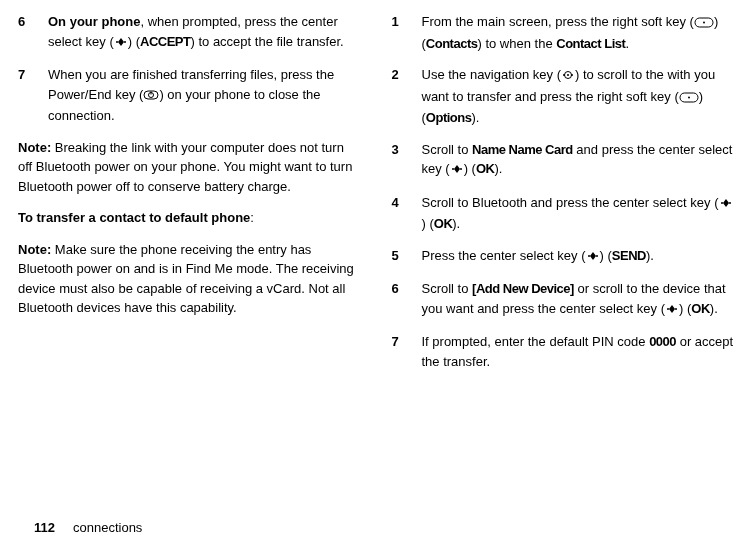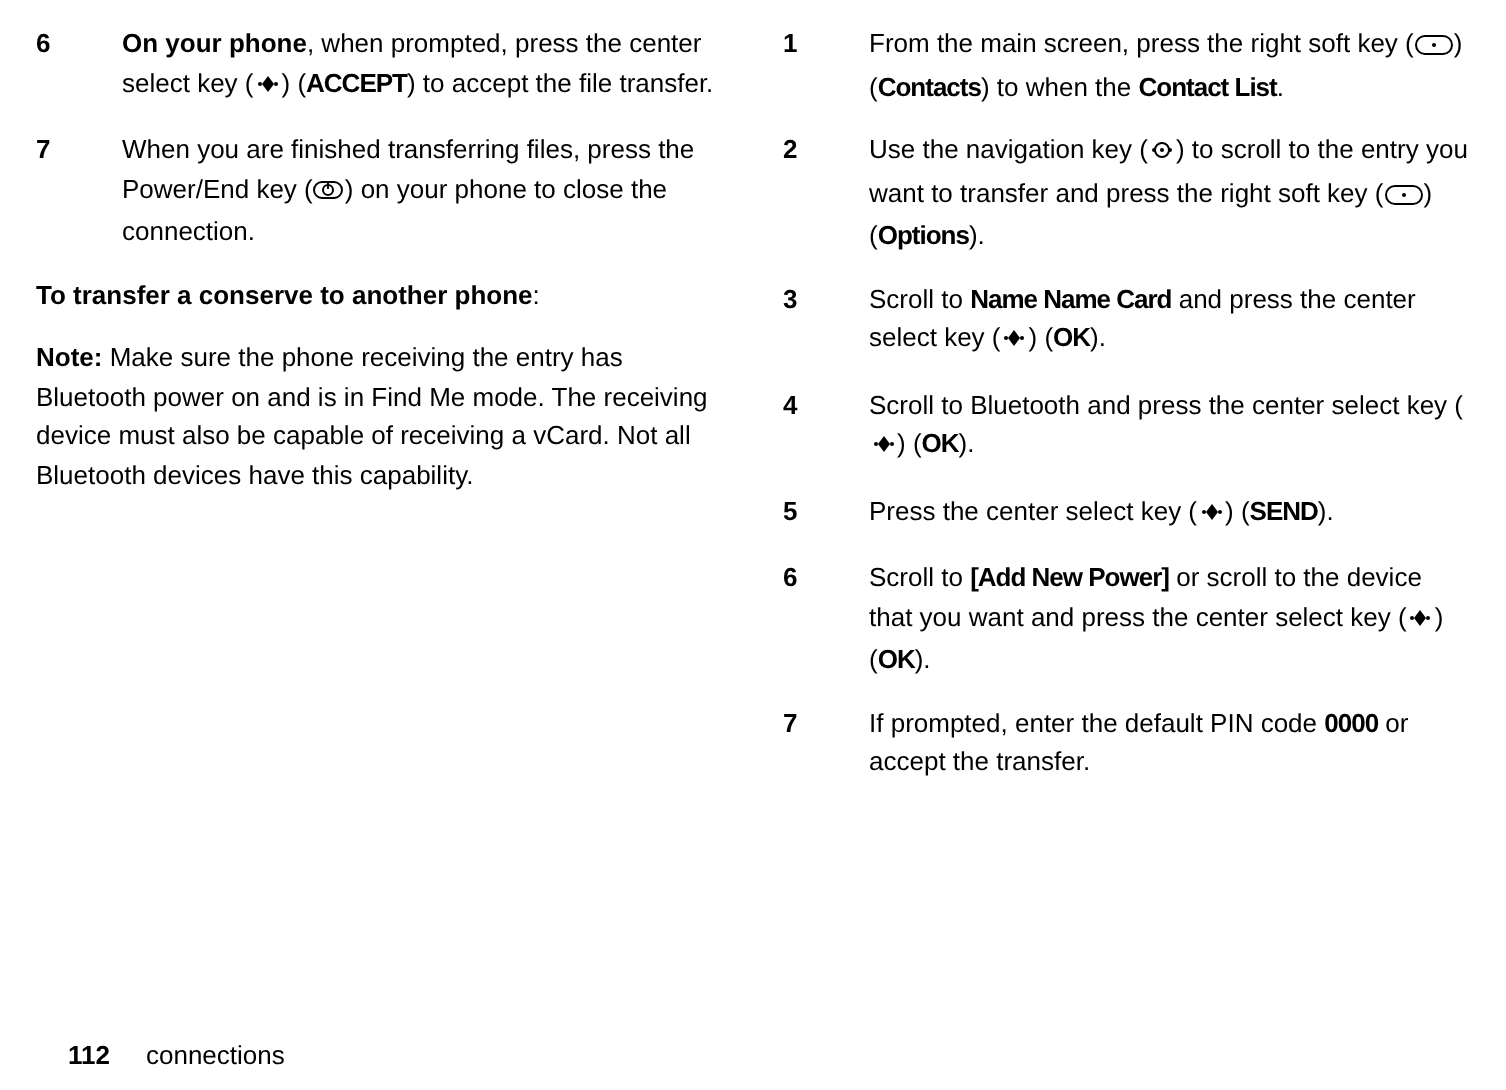--- a/index.html
+++ b/index.html
@@ -24,21 +24,21 @@
   }
   .step {
     display: flex;
     gap: 12px;
     margin-bottom: 12px;
   }
   .stepnum {
     font-weight: bold;
     flex: 0 0 18px;
   }
-  .stepbody { flex: 1; margin-left: 13px; }
+  .stepbody { flex: 1; }
   .para { margin-bottom: 12px; }
   .indented-block { margin-left: 30px; }
   h2.sub {
     font-weight: 300;
     font-size: 19px;
     margin: 8px 0 8px 0;
     letter-spacing: 0.2px;
   }
   .bold { font-weight: bold; }
   .cond { font-family: Arial, Helvetica, sans-serif; font-weight: bold; font-stretch: condensed; letter-spacing: -0.5px; }
@@ -76,25 +76,28 @@
       <div class="stepnum">7</div>
       <div class="stepbody">
         <span>When you are finished transferring files, press the Power/End key (</span><span class="icon"><svg width="16" height="12" viewBox="0 0 16 12">
               <rect x="1" y="2" width="14" height="8" rx="4" fill="none" stroke="#000" stroke-width="1"></rect>
               <circle cx="8" cy="6" r="2.5" fill="none" stroke="#000" stroke-width="1"></circle>
               <line x1="8" y1="2.5" x2="8" y2="5.5" stroke="#000" stroke-width="1"></line>
             </svg></span><span>) on your phone to close the connection.</span>
       </div>
     </div>
 
+    <p class="para">
+      <span class="bold">Note:</span><span> Breaking the link with your computer does not turn off Bluetooth power on your phone. You might want to turn Bluetooth power off to conserve battery charge.</span>
+    </p>
 
 
 
     <p class="para">
-      <span class="bold">To transfer a conserve to another phone</span><span>:</span>
+      <span class="bold">To transfer a contact to default phone</span><span>:</span>
     </p>
 
     <p class="para">
       <span class="bold">Note:</span><span> Make sure the phone receiving the entry has Bluetooth power on and is in Find Me mode. The receiving device must also be capable of receiving a vCard. Not all Bluetooth devices have this capability.</span>
     </p>
 
   </div>
 
   <div class="col">
 
@@ -109,21 +112,21 @@
     </div>
 
     <div class="step">
       <div class="stepnum">2</div>
       <div class="stepbody">
         <span>Use the navigation key (</span><span class="icon"><svg width="14" height="12" viewBox="0 0 14 12">
               <circle cx="3" cy="6" r="1" fill="#000"></circle>
               <circle cx="11" cy="6" r="1" fill="#000"></circle>
               <circle cx="7" cy="6" r="3.5" fill="none" stroke="#000" stroke-width="1"></circle>
               <circle cx="7" cy="6" r="1" fill="#000"></circle>
-            </svg></span><span>) to scroll to the entry you want to transfer and press the right soft key (</span><span class="icon"><svg width="20" height="11" viewBox="0 0 20 11">
+            </svg></span><span>) to scroll to the with you want to transfer and press the right soft key (</span><span class="icon"><svg width="20" height="11" viewBox="0 0 20 11">
               <rect x="1" y="1" width="18" height="9" rx="4.5" fill="none" stroke="#000" stroke-width="1"></rect>
               <circle cx="10" cy="5.5" r="1" fill="#000"></circle>
             </svg></span><span>) (</span><span class="cond">Options</span><span>).</span>
       </div>
     </div>
 
     <div class="step">
       <div class="stepnum">3</div>
       <div class="stepbody">
         <span>Scroll to </span><span class="cond">Name Name Card</span><span> and press the center select key (</span><span class="icon"><svg width="14" height="12" viewBox="0 0 14 12">
@@ -152,21 +155,21 @@
               <circle cx="3" cy="6" r="1" fill="#000"></circle>
               <circle cx="11" cy="6" r="1" fill="#000"></circle>
               <path d="M7 2 L10 6 L7 10 L4 6 Z" fill="#000"></path>
             </svg></span><span>) (</span><span class="cond">SEND</span><span>).</span>
       </div>
     </div>
 
     <div class="step">
       <div class="stepnum">6</div>
       <div class="stepbody">
-        <span>Scroll to </span><span class="cond">[Add New Power]</span><span> or scroll to the device that you want and press the center select key (</span><span class="icon"><svg width="14" height="12" viewBox="0 0 14 12">
+        <span>Scroll to </span><span class="cond">[Add New Device]</span><span> or scroll to the device that you want and press the center select key (</span><span class="icon"><svg width="14" height="12" viewBox="0 0 14 12">
               <circle cx="3" cy="6" r="1" fill="#000"></circle>
               <circle cx="11" cy="6" r="1" fill="#000"></circle>
               <path d="M7 2 L10 6 L7 10 L4 6 Z" fill="#000"></path>
             </svg></span><span>) (</span><span class="cond">OK</span><span>).</span>
       </div>
     </div>
 
 
     <div class="step">
       <div class="stepnum">7</div>

